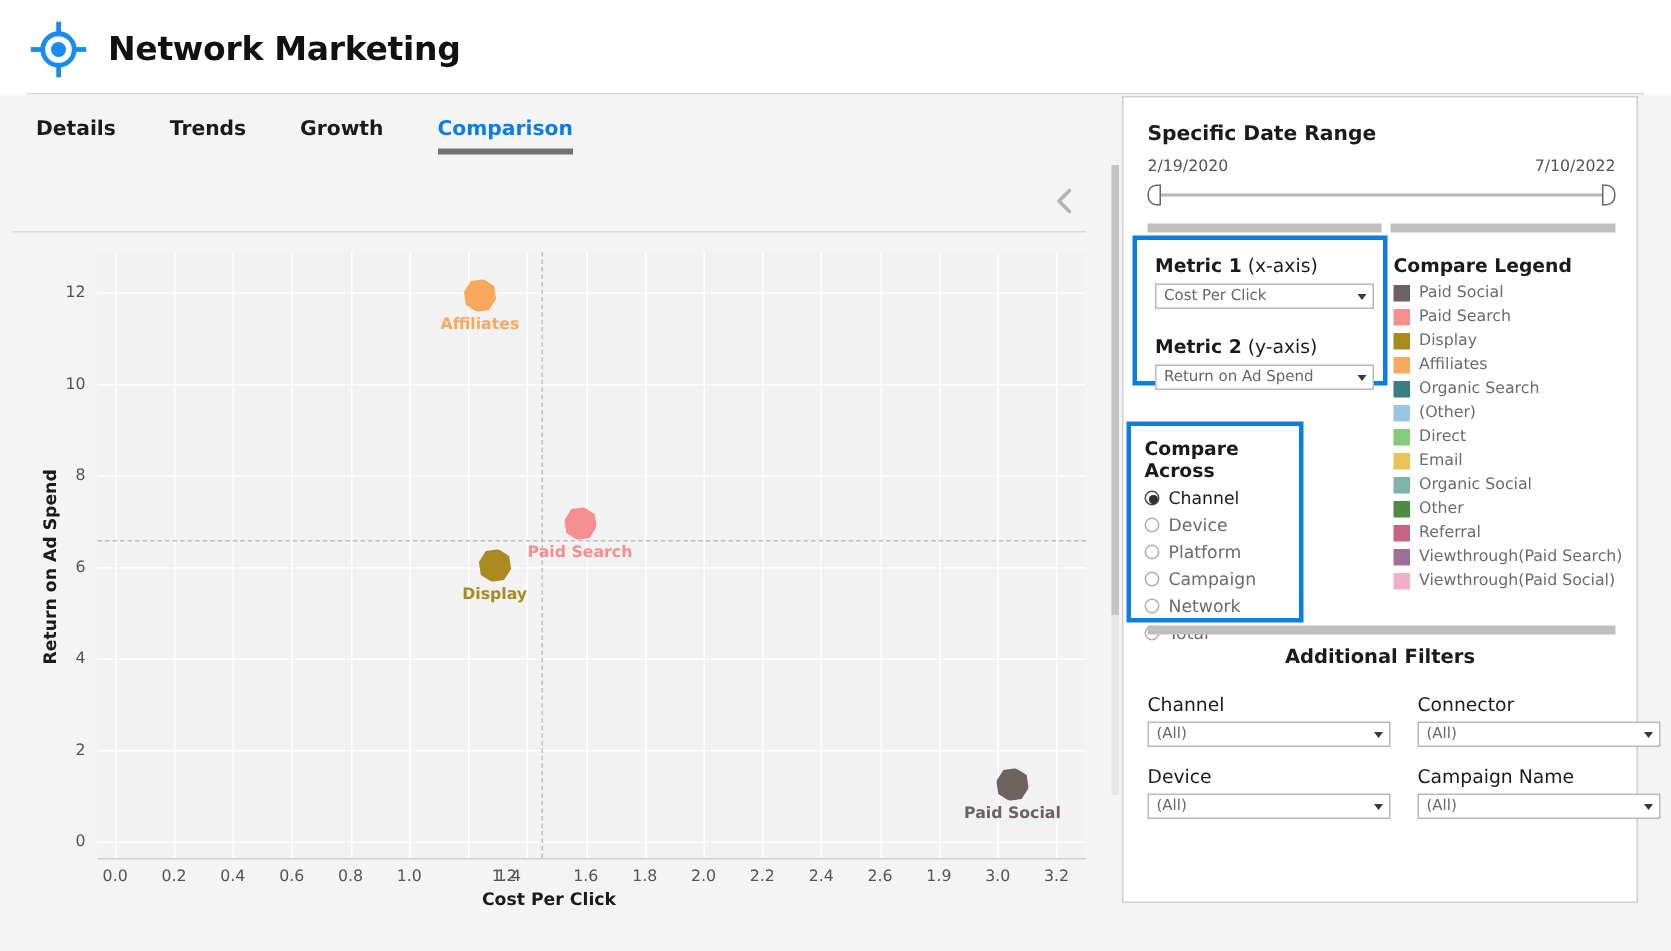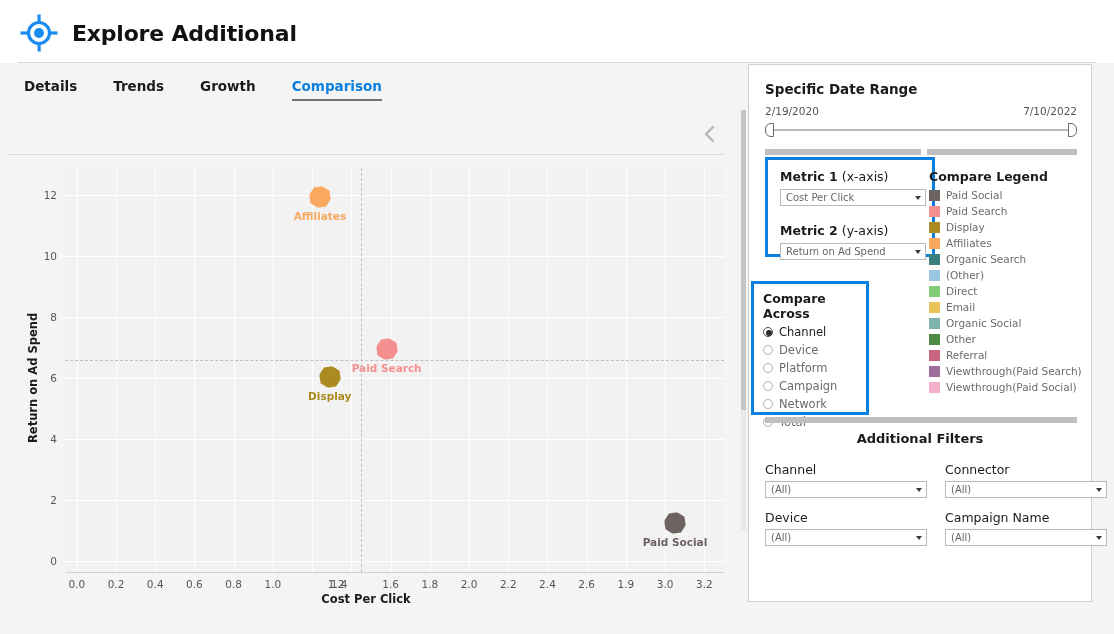--- a/index.html
+++ b/index.html
@@ -41,21 +41,21 @@
     position: absolute; left: 24px; top: 78px;
     display: flex; align-items: flex-start; gap: 0px;
     height: 28px;
   }
   .tab {
     font-size: 13.5px; font-weight: bold; color: #1b1b1b;
     padding: 0 0 5px 0; margin-right: 36px;
     white-space: nowrap; cursor: pointer;
     border-bottom: 2px solid transparent;
   }
-  .tab.active { color: #0b7fe0; border-bottom: 2px solid #737373; }
+  .tab.active { color: #0b7fe0; border-bottom: 4px solid #737373; }
 
   
   .chart-card {
     position: absolute; left: 8px; top: 114px;
     width: 730px; height: 512px;
     background: #f4f4f4;
   }
   .chart-head {
     position: absolute; left: 0; top: 0;
     width: 730px; height: 38px;
@@ -166,21 +166,21 @@
   .slider-h.right { right: 0px; border-radius: 0 6px 6px 0; }
 
   .divider-bar {
     position: absolute; height: 6px; background: #bfbfbf;
   }
 
   
   .blue-box {
     position: absolute; border: 3px solid #0b7fe0; background: #ffffff;
   }
-  .metric-box { left: 16px; top: 92px; width: 170px; height: 100px; padding-left: 28px; }
+  .metric-box { left: 6px; top: 92px; width: 170px; height: 100px; padding-left: 28px; }
   .metric-inner { position: absolute; left: 12px; top: 9px; width: 146px; }
   .metric-label { font-size: 12.5px; color: #1b1b1b; margin-bottom: 5px; }
   .metric-label b { font-weight: bold; }
   .dropdown {
     position: relative; height: 17px; border: 1px solid #b9b9b9;
     background: #ffffff; font-size: 10px; color: #666666;
     display: flex; align-items: center; padding: 0 16px 0 5px;
     cursor: pointer;
   }
   .dd-caret {
@@ -235,21 +235,21 @@
       <span class="logo-icon">
         <svg width="42" height="42" viewBox="0 0 42 42">
           <circle cx="21" cy="21" r="10.5" fill="none" stroke="#1a8cf0" stroke-width="3.2"></circle>
           <circle cx="21" cy="21" r="5" fill="#1a8cf0"></circle>
           <rect x="19.5" y="2.5" width="3.2" height="7.5" fill="#1a8cf0"></rect>
           <rect x="19.5" y="32" width="3.2" height="7.5" fill="#1a8cf0"></rect>
           <rect x="2.5" y="19.4" width="7.5" height="3.2" fill="#1a8cf0"></rect>
           <rect x="32" y="19.4" width="7.5" height="3.2" fill="#1a8cf0"></rect>
         </svg>
       </span>
-      <span class="app-title">Explore Additional</span>
+      <span class="app-title">Network Marketing</span>
     </div>
     <div class="header-rule"></div>
   </div>
 
   <div class="tabs">
     <div class="tab">Details</div>
     <div class="tab">Trends</div>
     <div class="tab">Growth</div>
     <div class="tab active">Comparison</div>
   </div>

